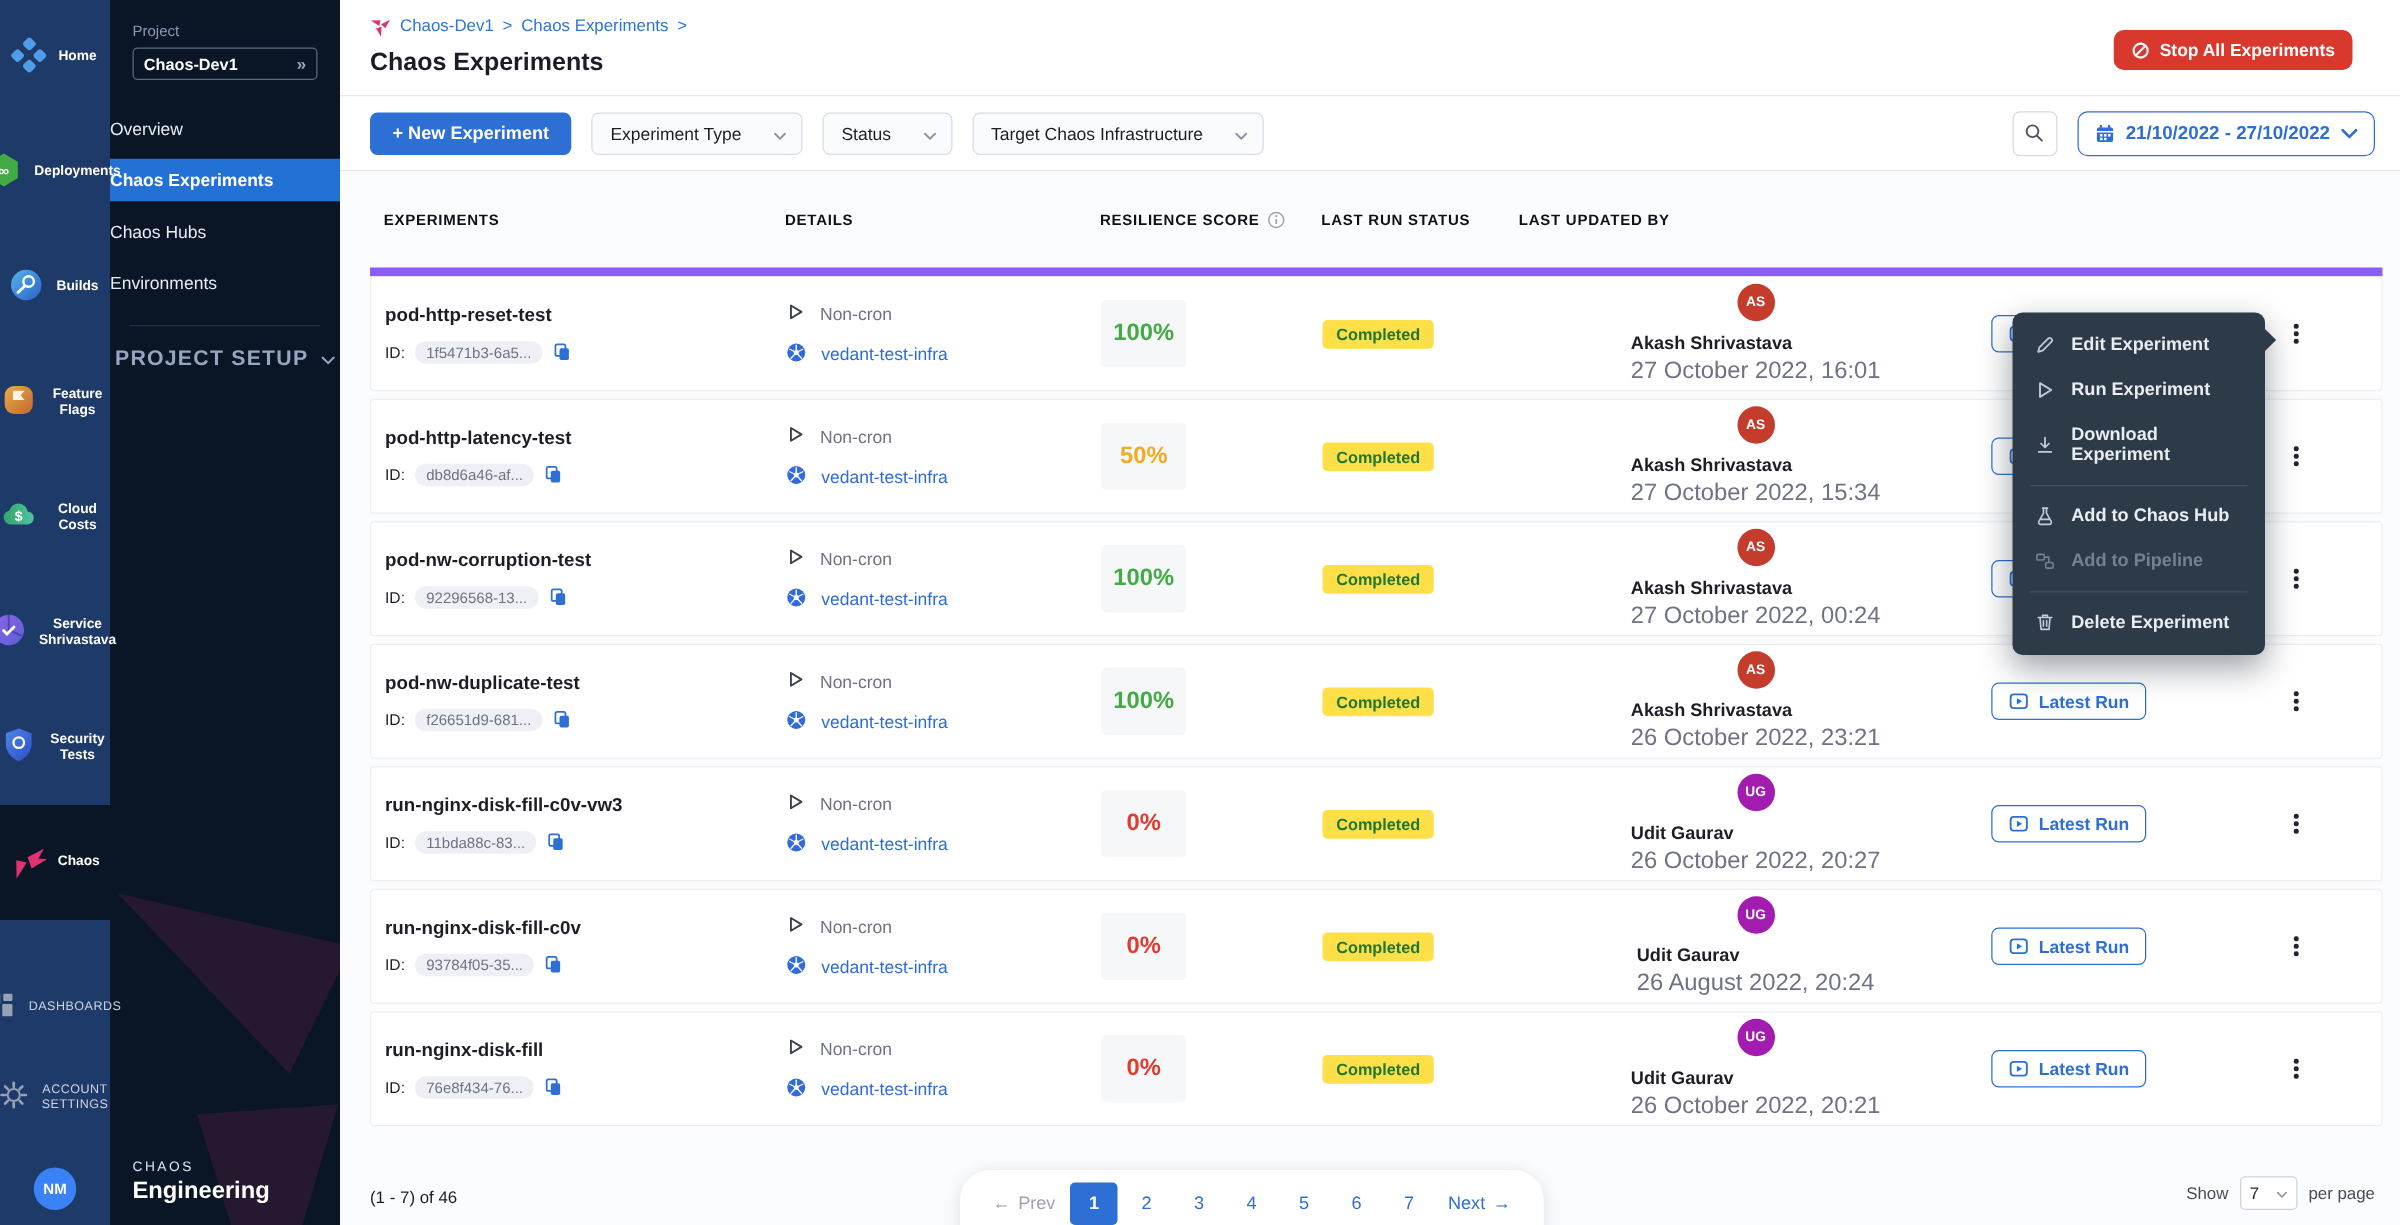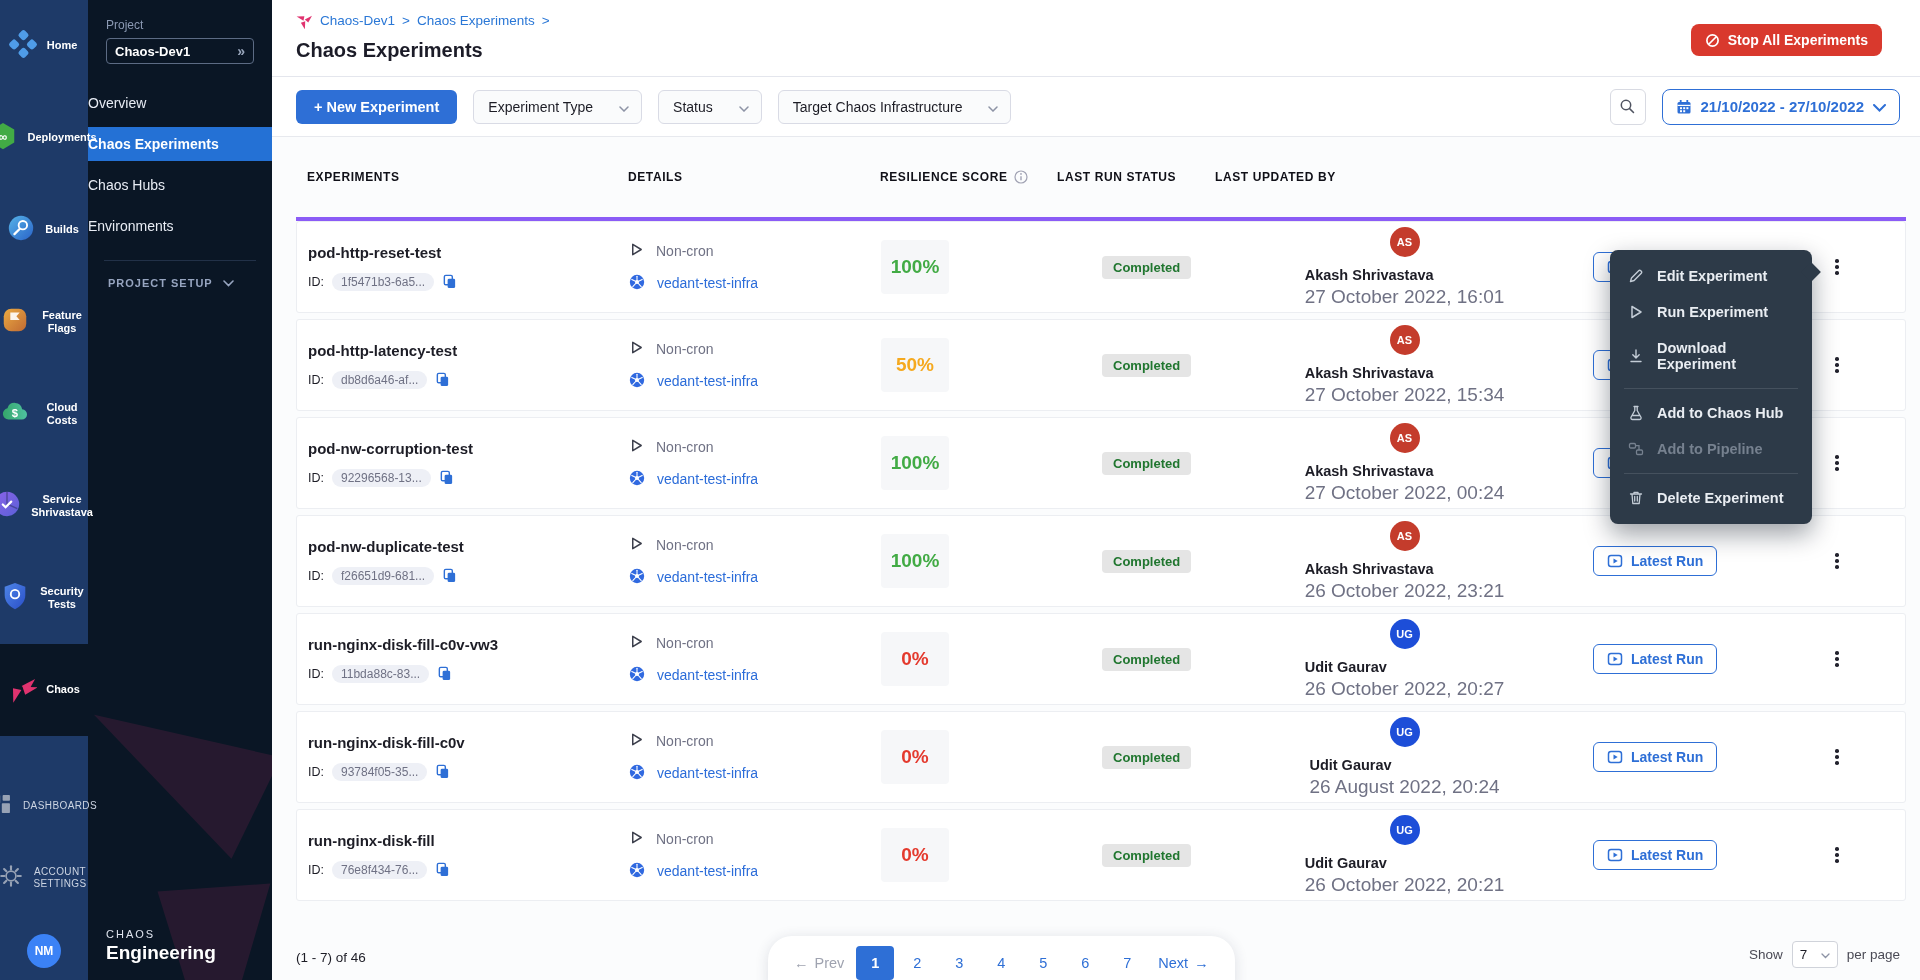--- a/index.html
+++ b/index.html
@@ -20,21 +20,21 @@
   
   .sidebar { width:184px; background:#0a1625; flex-shrink:0; position:relative; overflow:hidden; z-index:20; display:flex; flex-direction:column; }
   .proj-label { color:#8b99b3; font-size:12px; margin:18px 0 6px 18px; }
   .proj-input { margin:0 18px; width:148px; height:26px; border:1px solid #5c6b84; border-radius:4px; display:flex; align-items:center;
     padding:0 8px; color:#fff; font-size:13px; font-weight:700; cursor:text; }
   .proj-input .expand { margin-left:auto; color:#9aa7bd; font-size:14px; cursor:pointer; }
   .side-items { margin-top:22px; }
   .side-item { height:34px; display:flex; align-items:center; color:#e8ecf4; font-size:14px; cursor:pointer; margin-bottom:7px; }
   .side-item.active { background:#2471d5; color:#fff; font-weight:700; }
   .side-divider { height:1px; background:#223148; margin:10px 16px 16px 16px; }
-  .proj-setup { display:flex; align-items:center; gap:10px; padding-left:20px; color:#97a5c0; font-size:11px; font-weight:700; letter-spacing:1px; cursor:pointer; }
+  .proj-setup { display:flex; align-items:center; gap:10px; padding-left:4px; color:#97a5c0; font-size:17px; font-weight:700; letter-spacing:1px; cursor:pointer; }
   .side-footer { margin-top:auto; padding:0 0 16px 18px; position:relative; z-index:2; }
   .side-footer .sm { color:#dfe4ee; font-size:11px; letter-spacing:2px; }
   .side-footer .bg { color:#ffffff; font-size:19px; font-weight:700; margin-top:2px; }
   .watermark { position:absolute; bottom:-90px; left:-40px; width:420px; height:420px; opacity:.14; transform:rotate(14deg); z-index:1; }
 
   
   .main { flex:1; position:relative; background:#fbfcfd; }
   .page-header { background:#fff; border-bottom:1px solid #e4e6ed; padding:12px 24px 14px 24px; position:relative; }
   .breadcrumb { display:flex; align-items:center; gap:7px; font-size:13.5px; }
   .breadcrumb a { color:#2a77d6; text-decoration:none; cursor:pointer; }
@@ -46,43 +46,43 @@
   .toolbar { background:#fff; border-bottom:1px solid #e7e9ee; height:60px; display:flex; align-items:center; padding:0 20px 0 24px; gap:16px; }
   .new-btn { background:#2e6fd6; color:#fff; border:none; border-radius:6px; height:34px; padding:0 18px; font-size:14.5px; font-weight:700; cursor:pointer; font-family:inherit; }
   .filter { background:#fafbfc; border:1px solid #d9dbe5; border-radius:6px; height:34px; display:flex; align-items:center; gap:26px;
     padding:0 12px 0 14px; font-size:14px; color:#1d1d26; cursor:pointer; }
   .search-btn { margin-left:auto; width:36px; height:36px; border:1px solid #d8dae2; border-radius:6px; background:#fff; display:flex; align-items:center; justify-content:center; cursor:pointer; }
   .date-btn { border:1.5px solid #2e6fd6; border-radius:8px; background:#fff; height:36px; display:flex; align-items:center; gap:9px;
     padding:0 13px; color:#2e6fd6; font-size:15px; font-weight:700; cursor:pointer; font-family:inherit; }
 
   
   .table { padding:0 14px 0 24px; }
-  .thead { display:grid; grid-template-columns:332px 252px 177px 158px 377px 1fr; height:84px; align-items:center; border-bottom:4px solid #8b5cf6; }
+  .thead { display:grid; grid-template-columns:332px 252px 177px 158px 377px 1fr; height:84px; align-items:center; border-bottom:7px solid #8b5cf6; }
   .thead .th { font-size:12px; font-weight:700; color:#101018; letter-spacing:.6px; display:flex; align-items:center; gap:6px; }
   .thead .th:first-child { padding-left:11px; }
   .row { display:grid; grid-template-columns:332px 252px 177px 158px 377px 1fr; height:92px; align-items:center; background:#fff;
     border:1px solid #eceef2; border-radius:3px; margin-bottom:6px; }
   .cell-exp { padding-left:11px; }
   .exp-name { font-size:15px; font-weight:700; color:#1d1d26; margin-bottom:12px; cursor:pointer; }
   .id-line { display:flex; align-items:center; gap:8px; font-size:12.5px; color:#1d1d26; }
   .id-pill { background:#eef0f6; color:#6f7184; font-size:12px; padding:2px 9px; border-radius:9px; }
   .copy-btn { cursor:pointer; display:flex; }
   .det-line { display:flex; align-items:center; gap:12px; font-size:14px; color:#6f7184; }
   .det-line.first { margin-bottom:14px;text-align:right; }
   .infra-link { color:#2b6cd9; cursor:pointer; }
   .score-box { width:68px; height:54px; background:#f6f7f9; border-radius:4px; display:flex; align-items:center; justify-content:center; }
   .score-val { font-size:19px; font-weight:700; }
   .score-val[data-tone="green"] { color:#42ab45; }
   .score-val[data-tone="amber"] { color:#f5a91f; }
   .score-val[data-tone="red"]   { color:#e43a2e; }
-  .badge { display:inline-block; background:#e5e5e5; color:#20762f; font-size:13px; font-weight:700; padding:4px 11px; border-radius:4px;margin-left:44px; }
+  .badge { display:inline-block; background:#fde047; color:#20762f; font-size:13px; font-weight:700; padding:4px 11px; border-radius:4px; }
   .user-cell { display:flex; align-items:center; gap:10px;flex-direction:column; }
   .avatar { width:30px; height:30px; border-radius:50%; color:#fff; font-size:11px; font-weight:700; display:flex; align-items:center; justify-content:center; flex-shrink:0; }
   .avatar[data-tone="red"] { background:#c43c2c; }
-  .avatar[data-tone="green"] { background:#1d4ed8; }
+  .avatar[data-tone="green"] { background:#a21caf; }
   .user-name { font-size:14.5px; font-weight:700; color:#1d1d26; }
   .user-date { font-size:19px; color:#6f7184; margin-top:3px; }
   .cell-action { display:flex; align-items:center; padding-right:56px; justify-content:space-between; }
   .run-btn { border:1.5px solid #2e6fd6; background:#fff; color:#2e6fd6; font-weight:700; font-size:14px; border-radius:6px; height:30px;
     padding:0 13px; display:flex; align-items:center; gap:8px; cursor:pointer; font-family:inherit; }
   .kebab { width:24px; height:28px; display:flex; flex-direction:column; align-items:center; justify-content:center; gap:2.5px; cursor:pointer; background:none; border:none; }
   .kebab i { width:3.5px; height:3.5px; border-radius:50%; background:#23232e; }
 
   
   .ctx-menu { position:fixed; left:1610px; top:250px; width:202px; background:#2d3a48; border-radius:8px; padding:8px 0;

